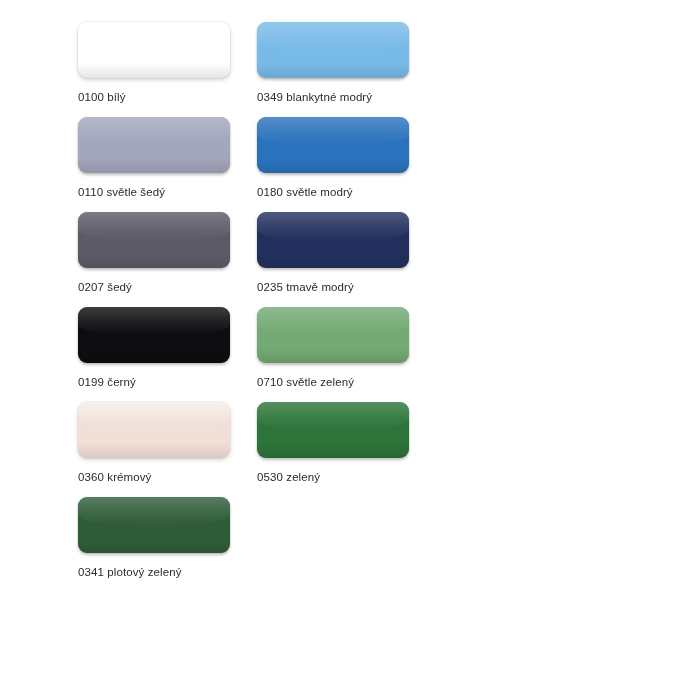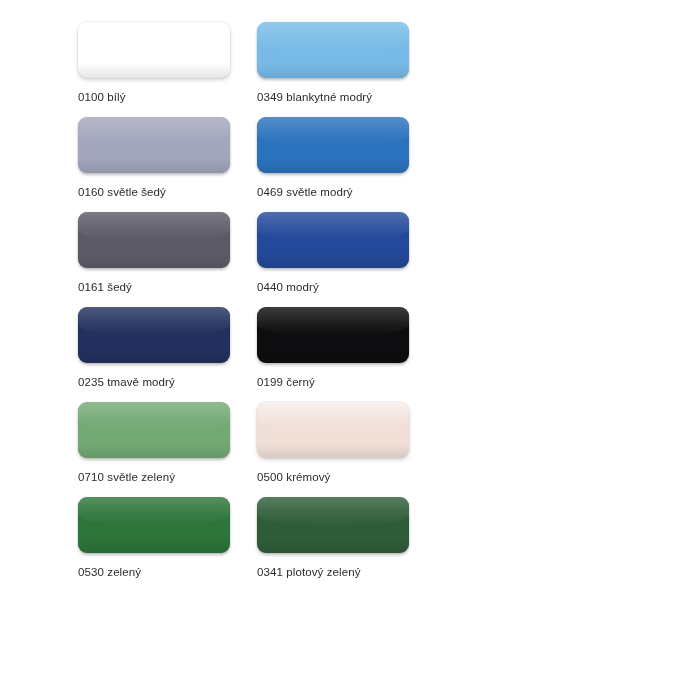--- a/index.html
+++ b/index.html
@@ -86,49 +86,45 @@
       <div class="swatch-cell">
         <div class="swatch-chip is-light" style="background: rgb(255, 255, 255);"></div>
         <div class="swatch-label">0100 bílý</div>
       </div>
       <div class="swatch-cell">
         <div class="swatch-chip" style="background: rgb(120, 187, 232);"></div>
         <div class="swatch-label">0349 blankytné modrý</div>
       </div>
       <div class="swatch-cell">
         <div class="swatch-chip" style="background: rgb(163, 166, 188);"></div>
-        <div class="swatch-label">0160 světle šedý</div>
+        <div class="swatch-label">0110 světle šedý</div>
       </div>
       <div class="swatch-cell">
         <div class="swatch-chip" style="background: rgb(42, 114, 189);"></div>
-        <div class="swatch-label">0469 světle modrý</div>
+        <div class="swatch-label">0180 světle modrý</div>
       </div>
       <div class="swatch-cell">
         <div class="swatch-chip" style="background: rgb(91, 90, 102);"></div>
-        <div class="swatch-label">0161 šedý</div>
-      </div>
-      <div class="swatch-cell">
-        <div class="swatch-chip" style="background: rgb(36, 73, 154);"></div>
-        <div class="swatch-label">0440 modrý</div>
+        <div class="swatch-label">0207 šedý</div>
       </div>
       <div class="swatch-cell">
         <div class="swatch-chip" style="background: rgb(35, 48, 94);"></div>
         <div class="swatch-label">0235 tmavě modrý</div>
       </div>
       <div class="swatch-cell">
         <div class="swatch-chip" style="background: rgb(13, 13, 15);"></div>
         <div class="swatch-label">0199 černý</div>
       </div>
       <div class="swatch-cell">
         <div class="swatch-chip" style="background: rgb(115, 169, 115);"></div>
         <div class="swatch-label">0710 světle zelený</div>
       </div>
       <div class="swatch-cell">
         <div class="swatch-chip is-light" style="background: rgb(241, 224, 216);"></div>
-        <div class="swatch-label">0500 krémový</div>
+        <div class="swatch-label">0360 krémový</div>
       </div>
       <div class="swatch-cell">
         <div class="swatch-chip" style="background: rgb(44, 116, 57);"></div>
         <div class="swatch-label">0530 zelený</div>
       </div>
       <div class="swatch-cell">
         <div class="swatch-chip" style="background: rgb(47, 92, 56);"></div>
         <div class="swatch-label">0341 plotový zelený</div>
       </div>
     </div>

